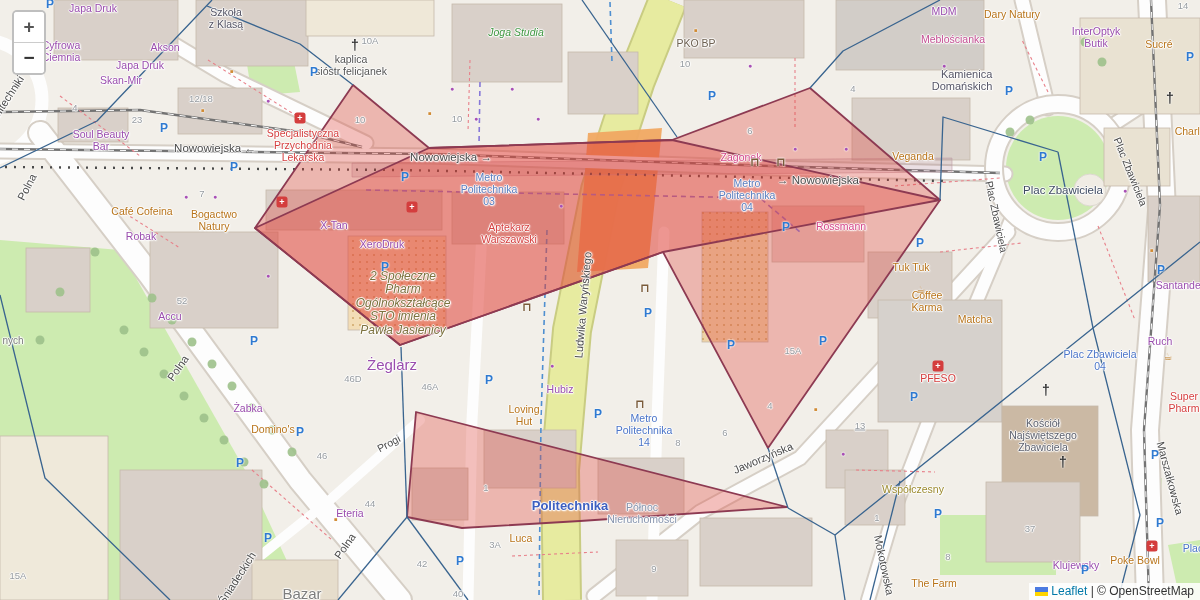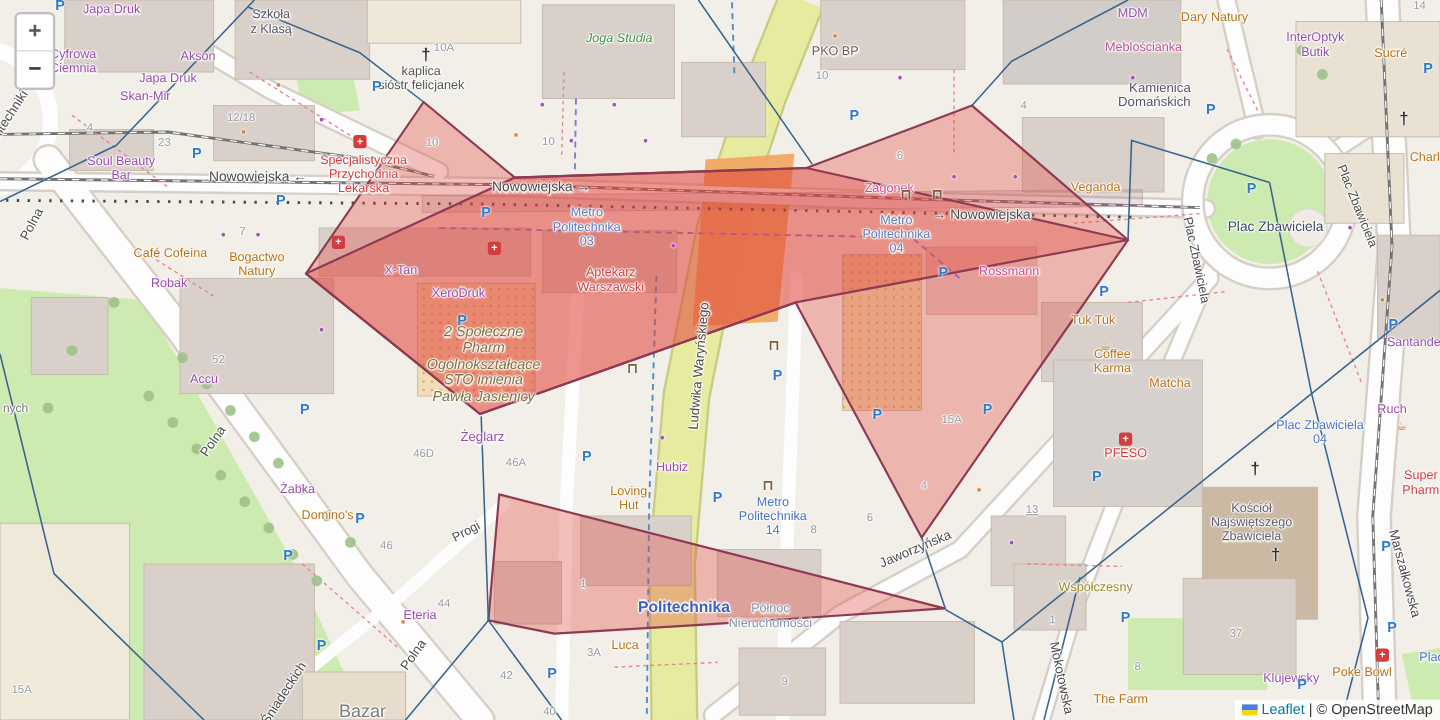--- a/index.html
+++ b/index.html
@@ -253,21 +253,21 @@
       </div>
       <div class="lbl" style="left: 170px; top: 317px; color: rgb(154, 77, 174); font-size: 10.5px; transform: translate(-50%, -50%);">
         <div>Accu</div>
       </div>
       <div class="lbl" style="left: 334px; top: 226px; color: rgb(154, 77, 174); font-size: 10.5px; transform: translate(-50%, -50%);">
         <div>X-Tan</div>
       </div>
       <div class="lbl" style="left: 382px; top: 245px; color: rgb(154, 77, 174); font-size: 10.5px; transform: translate(-50%, -50%);">
         <div>XeroDruk</div>
       </div>
-      <div class="lbl" style="left: 392px; top: 365px; color: rgb(154, 77, 174); font-size: 11px; transform: translate(-50%, -50%); margin-left: 10px;">
+      <div class="lbl" style="left: 392px; top: 365px; color: rgb(154, 77, 174); font-size: 15px; transform: translate(-50%, -50%);">
         <div>Żeglarz</div>
       </div>
       <div class="lbl" style="left: 560px; top: 390px; color: rgb(154, 77, 174); font-size: 10.5px; transform: translate(-50%, -50%);">
         <div>Hubiz</div>
       </div>
       <div class="lbl" style="left: 350px; top: 514px; color: rgb(154, 77, 174); font-size: 10.5px; transform: translate(-50%, -50%);">
         <div>Eteria</div>
       </div>
       <div class="lbl" style="left: 248px; top: 409px; color: rgb(154, 77, 174); font-size: 10.5px; transform: translate(-50%, -50%);">
         <div>Żabka</div>

